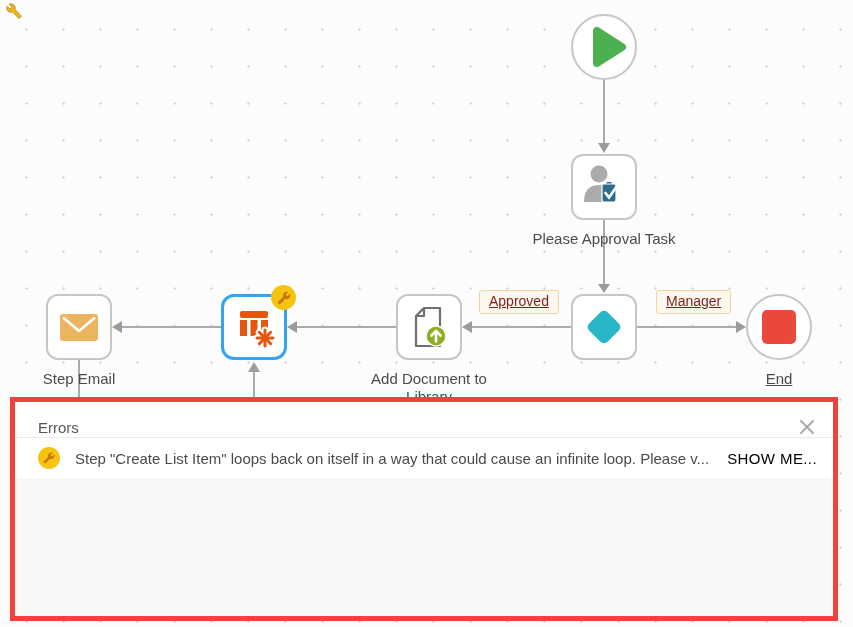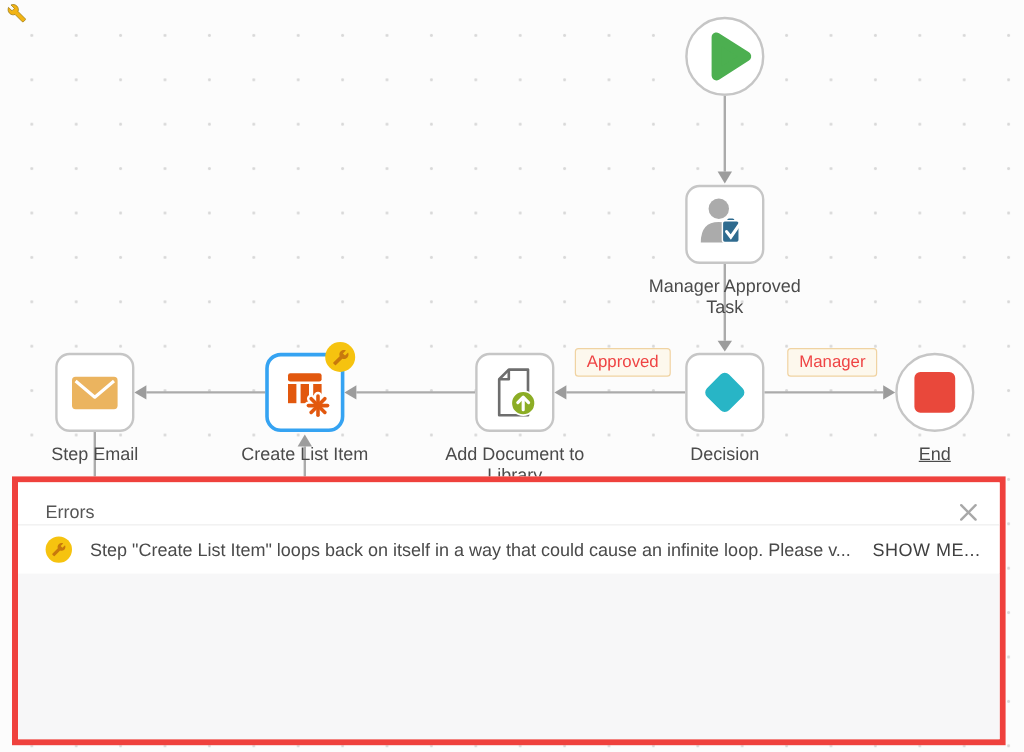--- a/index.html
+++ b/index.html
@@ -33,22 +33,22 @@
   
   .lbl { position:absolute; z-index:2; text-align:center; color:#4B4B4B; font-size:15px; line-height:18px; }
   #lbl-manager { left:524px; top:230px; width:160px; }
   #lbl-decision { left:544px; top:370px; width:120px; }
   #lbl-end { left:729px; top:370px; width:100px;text-decoration:underline; }
   #lbl-adddoc { left:354px; top:370px; width:150px; }
   #lbl-create { left:179px; top:370px; width:150px; }
   #lbl-email { left:19px; top:370px; width:120px; }
 
   .branch {
-    position:absolute; z-index:2; font-size:14px; line-height:17px; color:#ef4444;
-    background:#FDF8ED; border:1px solid #F0D3A2; border-radius:3px; padding:2px 9px 3px;
+    position:absolute; z-index:2; font-size:14px; line-height:17px; color:#7f1d1d;
+    background:#FDF8ED; border:1px solid #F0D3A2; border-radius:3px; padding:2px 9px 3px;text-decoration:underline;
   }
   #branch-approved { left:479px; top:290px; }
   #branch-rejected { left:656px; top:290px; }
 
   
   #cursor-wrench { position:absolute; left:6px; top:3px; z-index:3; }
 
   
   #errors-panel {
     position:absolute; left:10px; top:397px; width:828px; height:224px; z-index:10;
@@ -64,21 +64,21 @@
     flex:0 0 40px; display:flex; align-items:center; padding:0 16px 0 23px; background:#FFFFFF;
   }
   .ep-row-icon {
     width:22px; height:22px; flex:0 0 22px; background:#F6C30F; border-radius:50%;
     display:flex; align-items:center; justify-content:center; margin-right:15px;
   }
   .ep-msg {
     flex:1 1 auto; font-size:15px; color:#4A4A4A; white-space:nowrap; overflow:hidden;
   }
   .ep-action {
-    flex:0 0 auto; font-size:15px; color:#404040; letter-spacing:0.4px;
+    flex:0 0 auto; font-size:15px; color:#000000; letter-spacing:0.4px;
     cursor:pointer; white-space:nowrap;
   }
   .ep-rest { flex:1 1 auto; background:#F7F7F8; }
 </style>
 </head>
 <body>
 
 <div id="stage">
 
   <svg class="connectors" width="853" height="627">
@@ -117,28 +117,27 @@
 
   <div class="node square" id="node-manager">
     <svg width="62" height="62" viewBox="0 0 62 62">
       <circle cx="26" cy="18" r="8.5" fill="#ABABAB"></circle>
       <path d="M11,46 Q11,29 26,29 Q41,29 41,46 Z" fill="#ABABAB"></path>
       <rect x="33" y="26" width="6" height="5" rx="1.5" fill="#2F6B8F"></rect>
       <rect x="29" y="28" width="14" height="18" rx="2" fill="#2F6B8F" stroke="#ffffff" stroke-width="1.2"></rect>
       <polyline points="32.5,37 36,41.5 44,30" stroke="#ffffff" stroke-width="2.6" fill="none" stroke-linecap="round"></polyline>
     </svg>
   </div>
-  <div class="lbl" id="lbl-manager">Manager Approved Task</div>
+  <div class="lbl" id="lbl-manager">Please Approval Task</div>
 
   <div class="node square" id="node-decision">
     <svg width="62" height="62" viewBox="0 0 62 62">
       <rect x="18" y="18" width="26" height="26" rx="5" fill="#28B5C6" transform="rotate(45 31 31)"></rect>
     </svg>
   </div>
-  <div class="lbl" id="lbl-decision">Decision</div>
 
   <div class="branch" id="branch-approved">Approved</div>
   <div class="branch" id="branch-rejected">Manager</div>
 
   <div class="node circle" id="node-end">
     <svg width="62" height="62" viewBox="0 0 62 62">
       <rect x="14" y="14" width="34" height="34" rx="5" fill="#E9483B"></rect>
     </svg>
   </div>
   <div class="lbl" id="lbl-end">End</div>
@@ -172,21 +171,20 @@
         <line x1="35.3" y1="35.3" x2="46.7" y2="46.7"></line>
           <line x1="46.7" y1="35.3" x2="35.3" y2="46.7"></line>
       </g>
     </svg>
     <div class="node-badge">
       <svg width="14" height="14" viewBox="0 0 24 24" style="transform:scaleX(-1);">
         <path fill="#C8790D" d="M22.7 19l-9.1-9.1c.9-2.3.4-5-1.5-6.9-2-2-5-2.4-7.4-1.3L9 6 6 9 1.6 4.7C.4 7.1.9 10.1 2.9 12.1c1.9 1.9 4.6 2.4 6.9 1.5l9.1 9.1c.4.4 1 .4 1.4 0l2.3-2.3c.5-.4.5-1.1.1-1.4z"></path>
       </svg>
     </div>
   </div>
-  <div class="lbl" id="lbl-create">Create List Item</div>
 
   <div class="node square" id="node-email">
     <svg width="62" height="62" viewBox="0 0 62 62">
       <rect x="12" y="18" width="38" height="27" rx="3" fill="#EBB45F"></rect>
       <polyline points="15,21.5 31,35 47,21.5" stroke="#ffffff" stroke-width="2.6" fill="none" stroke-linejoin="round"></polyline>
     </svg>
   </div>
   <div class="lbl" id="lbl-email">Step Email</div>
 
   <div id="errors-panel">

